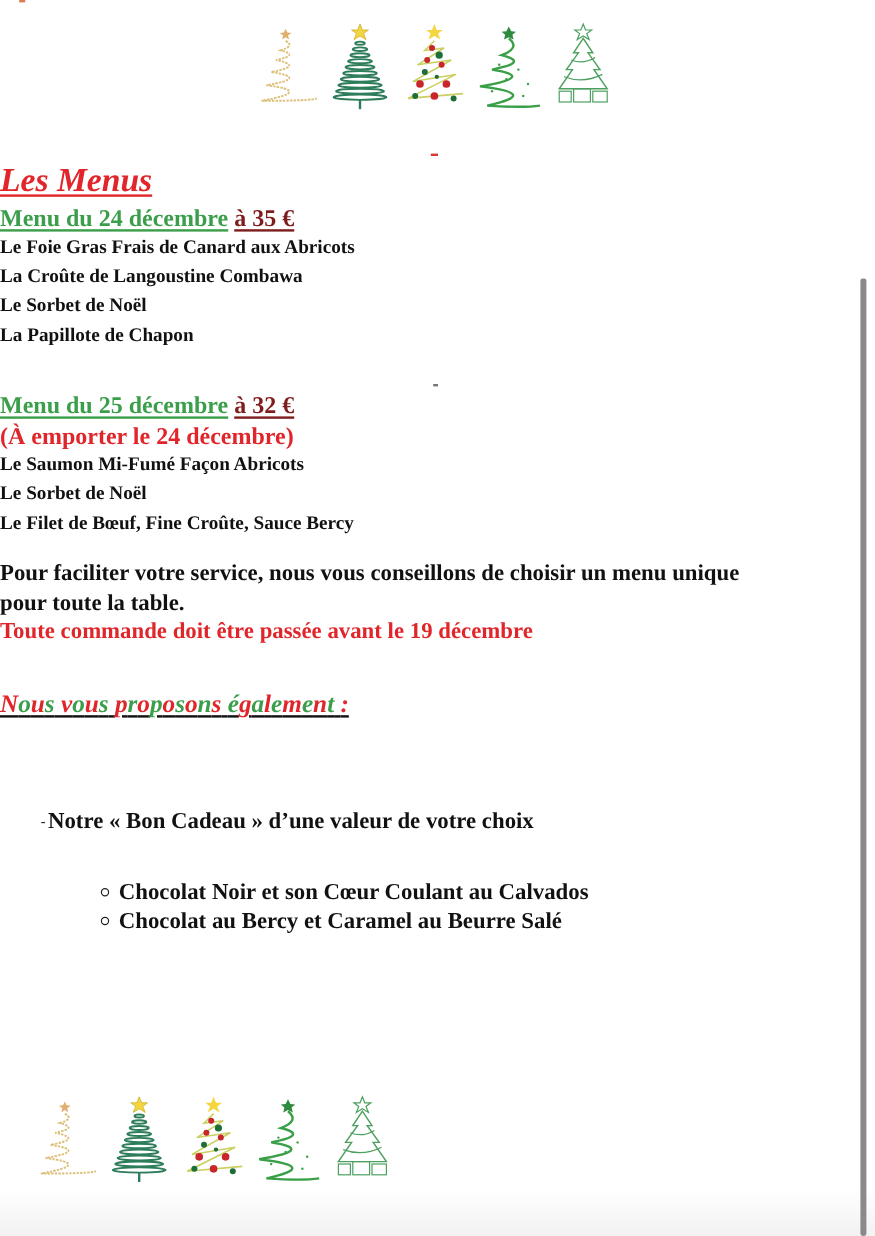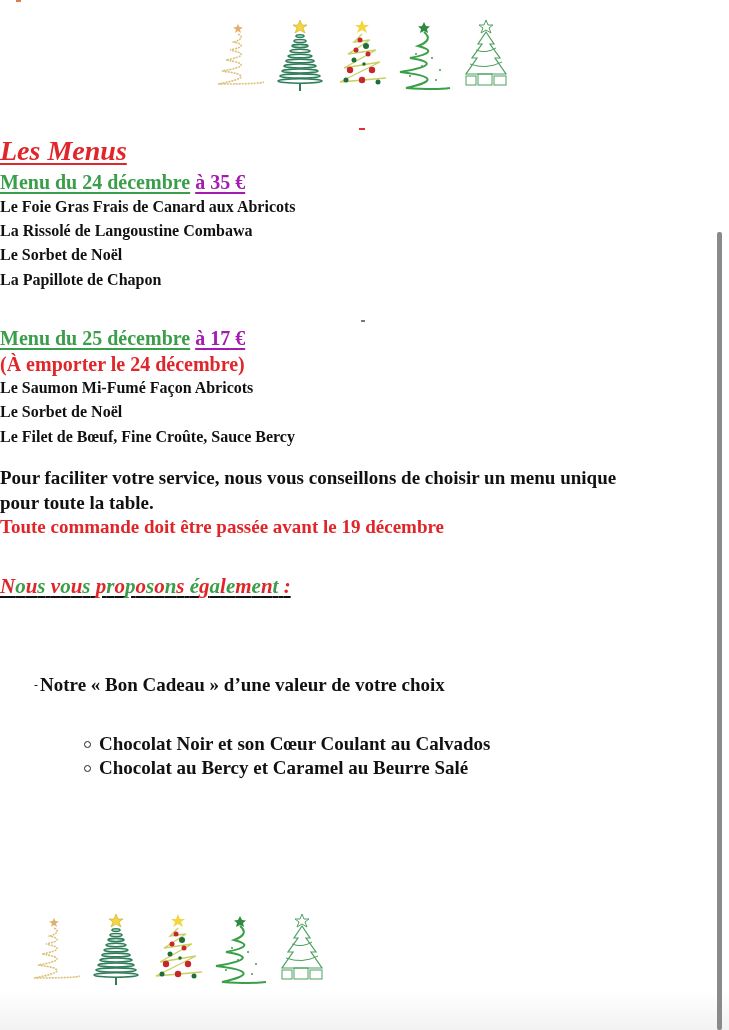--- a/index.html
+++ b/index.html
@@ -25,21 +25,21 @@
   .tree { width: 56px; height: 78px; }
 
   .center { position: absolute; left: 0; width: 729px; text-align: left; font-weight: bold; }
   .dash { position: absolute; width: 6px; height: 2px; background: #d33; }
   .title {
     top: 135px; font-size: 28px; font-style: italic; color: #e0262a;
     text-decoration: underline; text-decoration-thickness: 2px; text-underline-offset: 3px;
   }
   .menu-head { font-size: 20px; }
   .menu-head .green { color: #3a9e4a; text-decoration: underline; text-underline-offset: 3px; }
-  .menu-head .blue { color: #a21caf; text-decoration: underline; text-underline-offset: 3px; }
+  .menu-head .blue { color: #7f1d1d; text-decoration: underline; text-underline-offset: 3px; }
   .line { font-size: 16px; color: #111; line-height: 24.5px; }
   .red { color: #e0262a; }
   .note { font-size: 19px; line-height: 25px; }
   .also {
     top: 574px; font-size: 21px; font-style: italic;
     text-decoration: underline; text-underline-offset: 3px;
   }
   .offer { position: absolute; font-weight: bold; font-size: 19px; }
   .offer .bullet-dash { font-size: 12px; font-weight: normal; margin-right: 2px; vertical-align: 2px; }
   .sub { position: absolute; font-weight: bold; font-size: 19px; }
@@ -115,29 +115,29 @@
   </div>
 
   <div class="dash" style="left:359px;top:128px"></div>
   <div class="center title">Les Menus</div>
 
   <div class="center menu-head" style="top:171px">
     <span class="green">Menu du 24 décembre</span>
     <span class="blue">à 35 €</span>
   </div>
   <div class="center line" style="top:195px">Le Foie Gras Frais de Canard aux Abricots</div>
-  <div class="center line" style="top:219px">La Rissolé de Langoustine Combawa</div>
+  <div class="center line" style="top:219px">La Croûte de Langoustine Combawa</div>
   <div class="center line" style="top:243px">Le Sorbet de Noël</div>
   <div class="center line" style="top:268px">La Papillote de Chapon</div>
 
   <div class="dash" style="left:361px;top:320px;background:#777;width:4px"></div>
 
   <div class="center menu-head" style="top:327px">
     <span class="green">Menu du 25 décembre</span>
-    <span class="blue">à 17 €</span>
+    <span class="blue">à 32 €</span>
   </div>
   <div class="center line red" style="top:352px;font-size:20px">(À emporter le 24 décembre)</div>
   <div class="center line" style="top:376px">Le Saumon Mi-Fumé Façon Abricots</div>
   <div class="center line" style="top:400px">Le Sorbet de Noël</div>
   <div class="center line" style="top:425px">Le Filet de Bœuf, Fine Croûte, Sauce Bercy</div>
 
   <div class="center note" style="top:490px">pour toute la table.</div>
   <div class="center note" style="top:465px">Pour faciliter votre service, nous vous conseillons de choisir un menu unique</div>
   <div class="center note red" style="top:514px">Toute commande doit être passée avant le 19 décembre</div>
 

